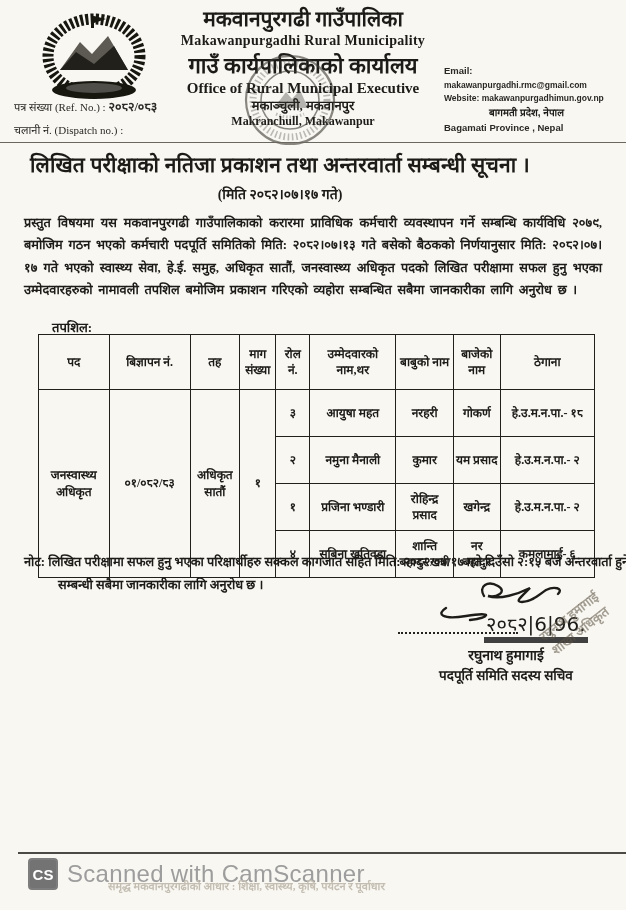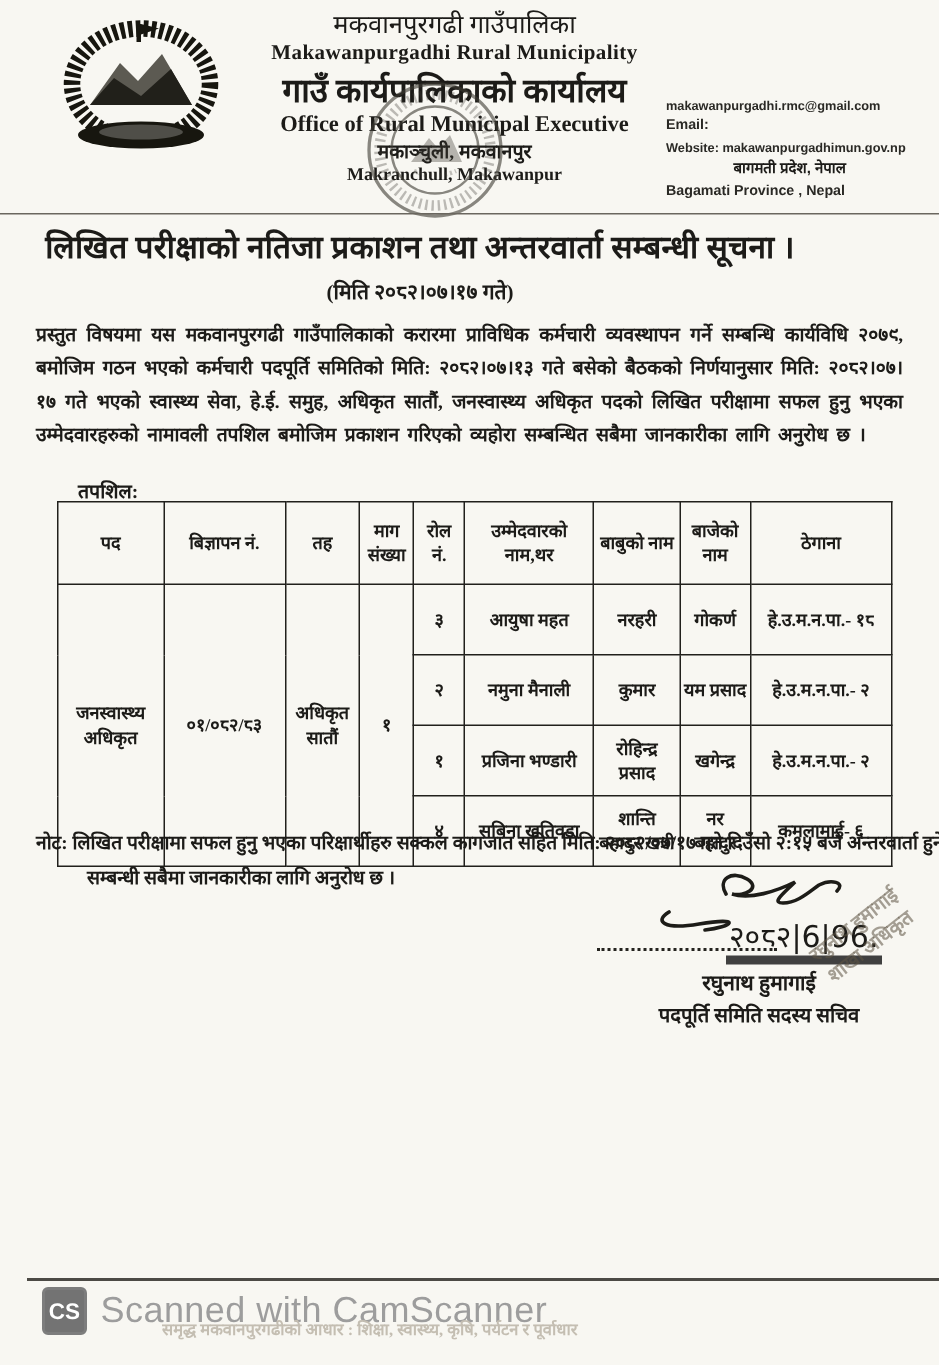--- a/index.html
+++ b/index.html
@@ -6,21 +6,21 @@
   .page{
     position:relative;width:626px;height:910px;margin:0 auto;
     background:#f8f7f2;
     overflow:hidden;
     font-family:"Liberation Serif","DejaVu Serif",serif;
     color:#1c1b18;
   }
   
   .logo{position:absolute;left:36px;top:12px;width:116px;height:96px;}
   .head-center{position:absolute;left:148px;top:6px;width:310px;text-align:center;line-height:1.25;}
-  .org-np{font-size:17px;font-weight:normal;}
+  .org-np{font-size:21px;font-weight:bold;}
   .org-en{font-size:14px;font-weight:bold;letter-spacing:.3px;}
   .office-np{font-size:22px;font-weight:bold;margin-top:2px;}
   .office-en{font-size:15px;font-weight:bold;}
   .addr-np{font-size:13px;font-weight:bold;}
   .addr-en{font-size:12px;font-weight:bold;}
   .head-right{position:absolute;left:444px;top:64px;width:178px;line-height:1.55;font-family:"Liberation Sans","DejaVu Sans",sans-serif;}
   .hr-line{font-size:8.5px;color:#2a2925;font-weight:bold;}
   .hr-line.em{font-size:9.5px;}
   .hr-np{font-size:10px;font-weight:bold;margin-left:45px;}
   .head-left{position:absolute;left:14px;top:96px;line-height:1.9;}
@@ -92,24 +92,28 @@
   <div class="stamp">
     <svg width="96" height="96" viewBox="0 0 96 96">
       <circle cx="48" cy="48" r="44" fill="none" stroke="#3e3c34" stroke-width="2.2"></circle>
       <circle cx="48" cy="48" r="29" fill="none" stroke="#3e3c34" stroke-width="1.6"></circle>
       <circle cx="48" cy="48" r="37" fill="none" stroke="#3e3c34" stroke-width="7" stroke-dasharray="1.6 2.6" opacity=".55"></circle>
       <path d="M32 56 L44 40 L50 47 L58 38 L66 56 Z" fill="#3e3c34" opacity=".6"></path>
       <path d="M34 62 Q48 68 62 62" fill="none" stroke="#3e3c34" stroke-width="3" stroke-dasharray="1.5 2" opacity=".5"></path>
     </svg>
   </div>
 
+  <div class="head-left">
+    <div class="hl-line"><span>पत्र संख्या (Ref. No.) :</span> <b>२०८२/०८३</b></div>
+    <div class="hl-line">चलानी नं. (Dispatch no.) :</div>
+  </div>
 
   <div class="head-right">
+    <div class="hr-line em">Email:</div>
     <div class="hr-line">makawanpurgadhi.rmc@gmail.com</div>
-    <div class="hr-line em">Email:</div>
     <div class="hr-line">Website:  makawanpurgadhimun.gov.np</div>
     <div class="hr-np">बागमती प्रदेश, नेपाल</div>
     <div class="hr-line em">Bagamati Province , Nepal</div>
   </div>
 
   <div class="sep"></div>
 
   <div class="title-block">
     <div class="title">लिखित परीक्षाको नतिजा प्रकाशन तथा अन्तरवार्ता सम्बन्धी सूचना ।</div>
     <div class="subtitle">(मिति २०८२।०७।१७ गते)</div>

